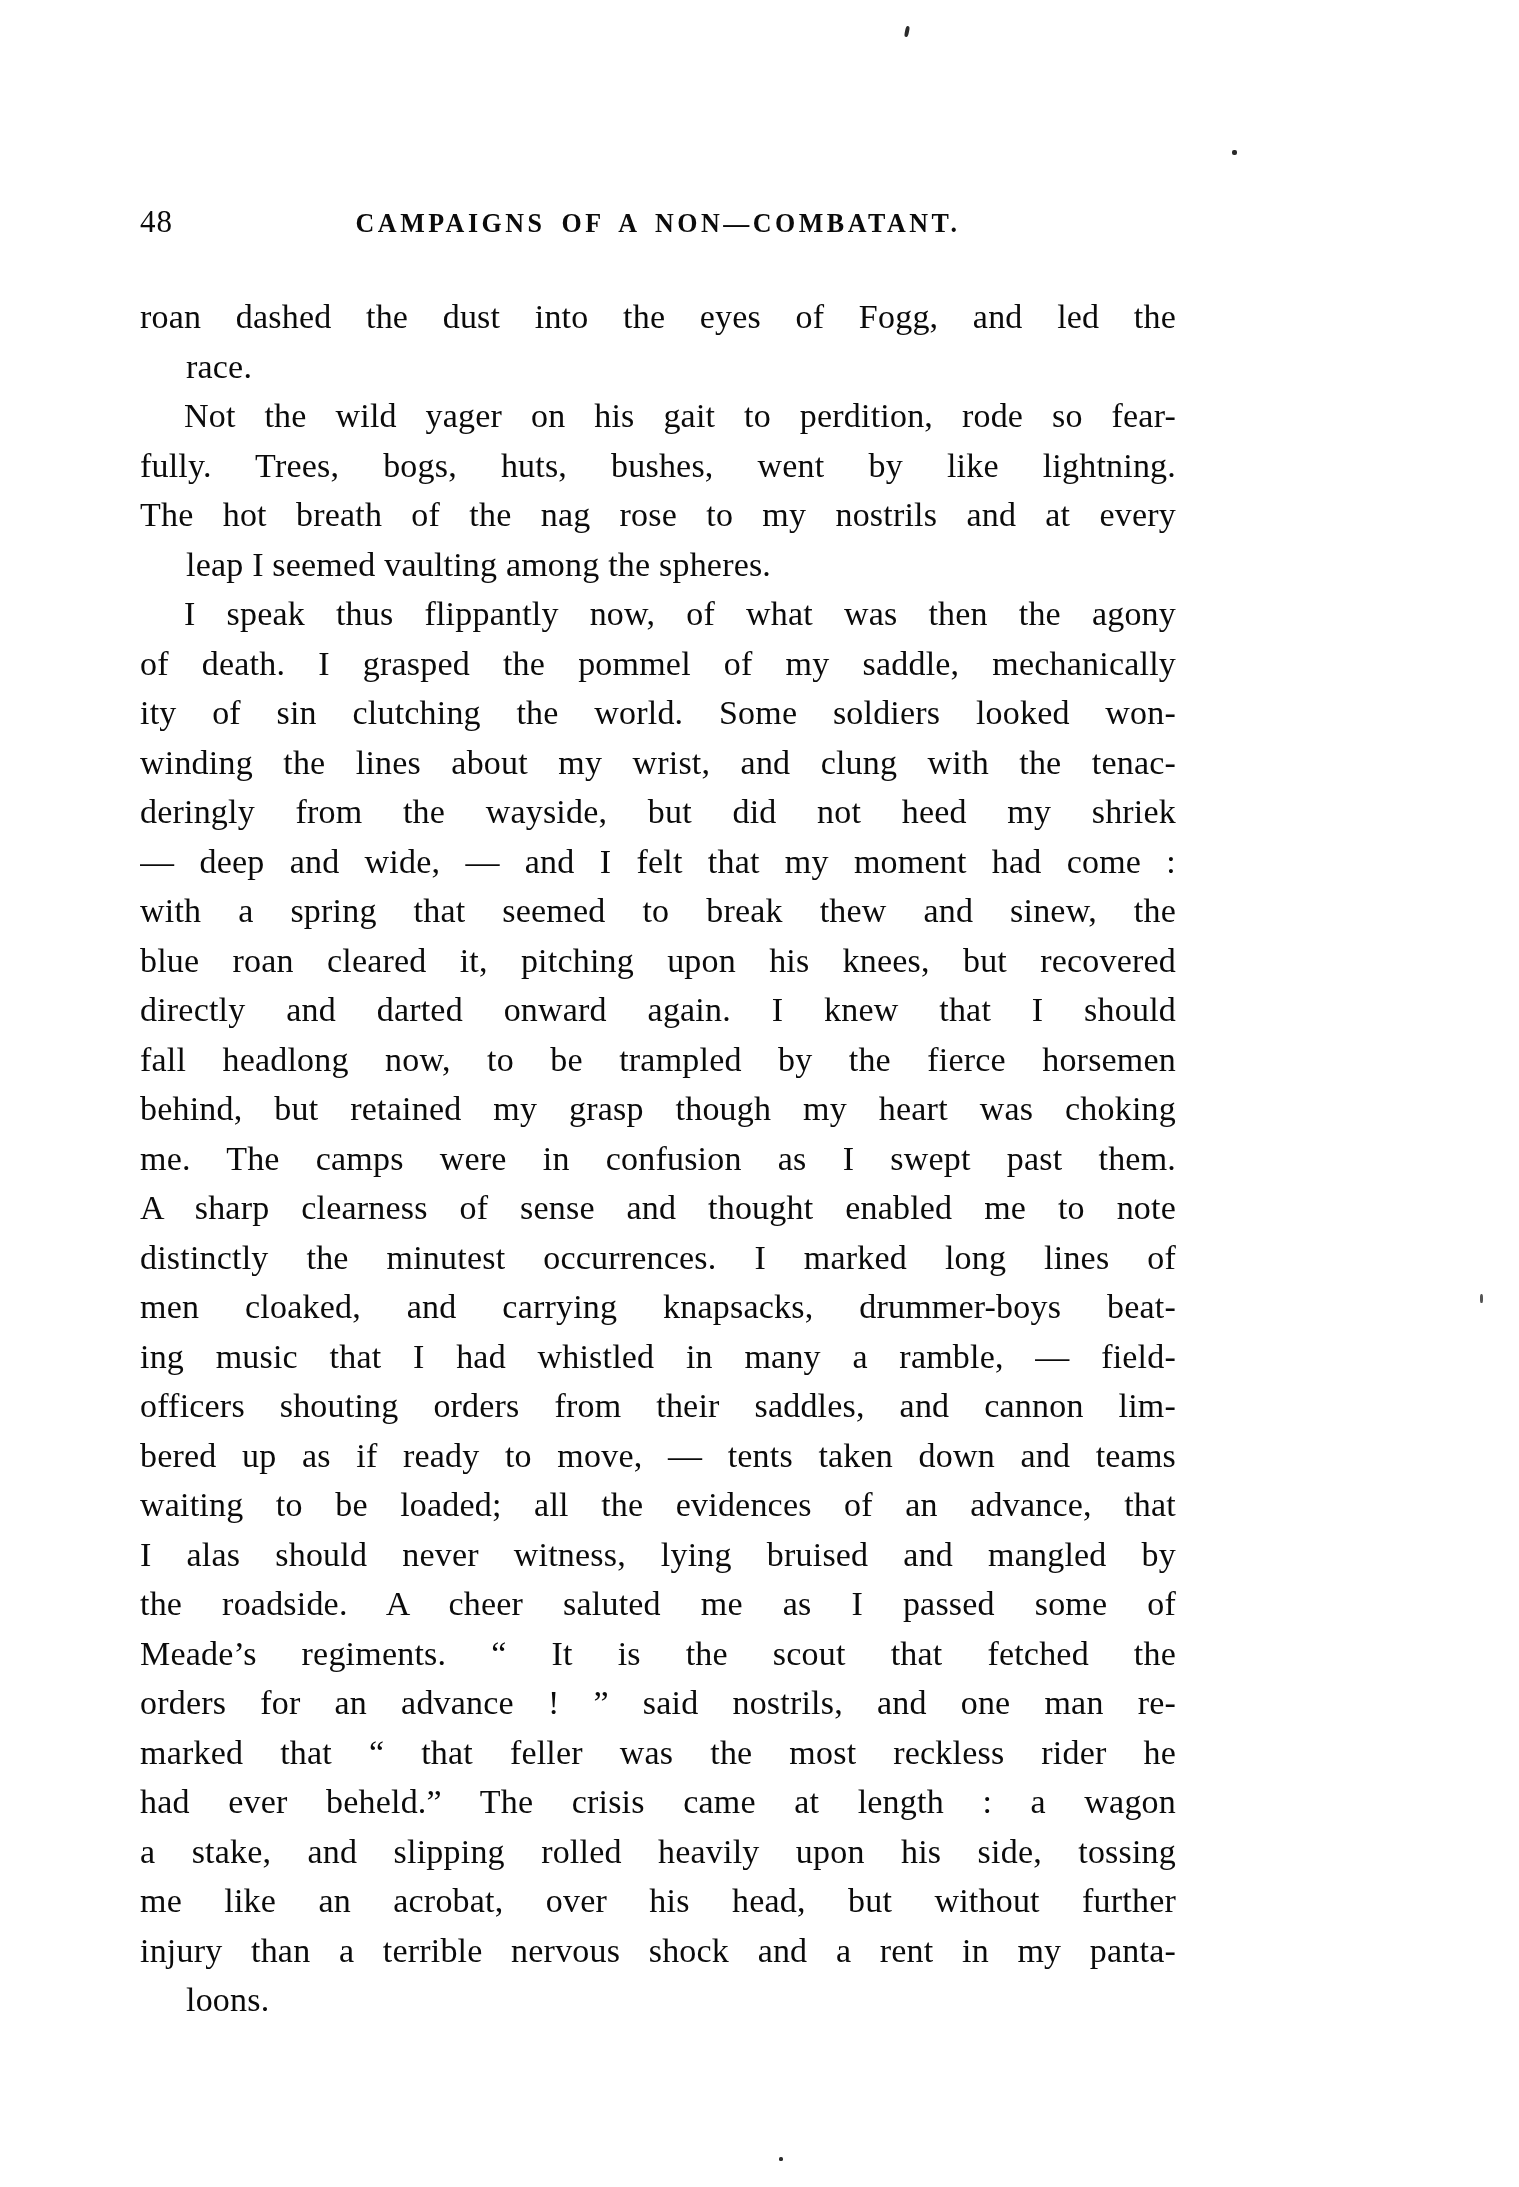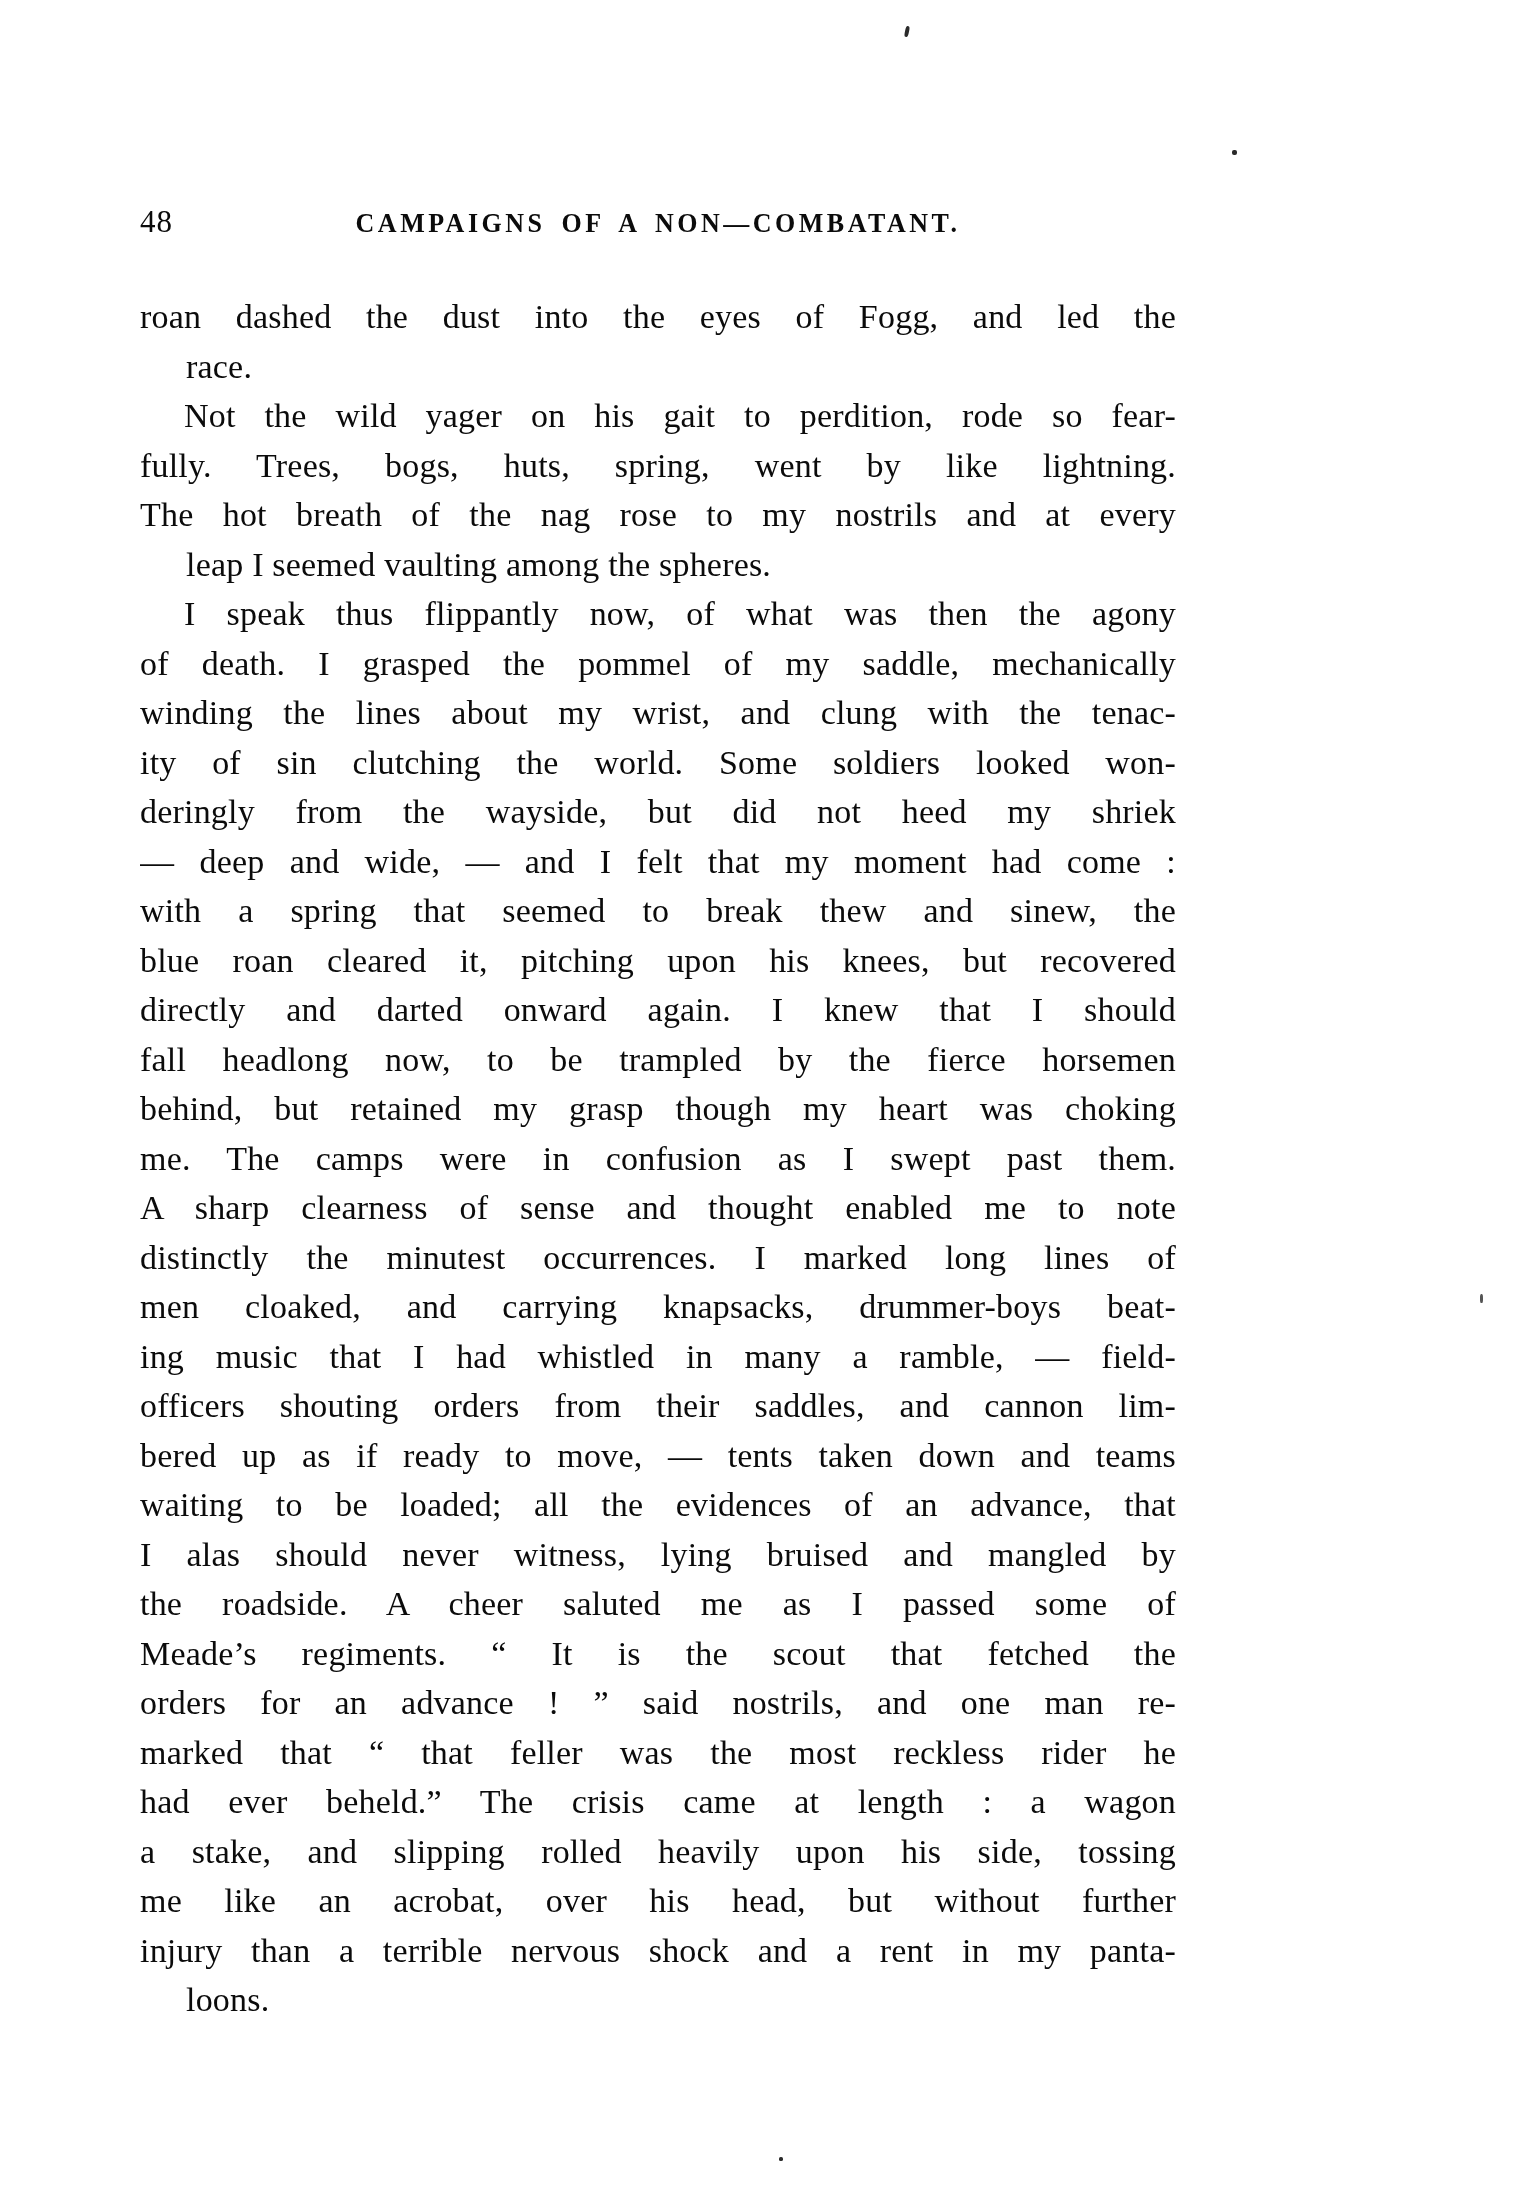--- a/index.html
+++ b/index.html
@@ -74,27 +74,27 @@
 
   <div class="running-head">
     <span class="page-number">48</span>
     <span class="running-title">CAMPAIGNS OF A NON—COMBATANT.</span>
   </div>
 
   <div class="text-block">
     <div class="ln j">roan dashed the dust into the eyes of Fogg, and led the</div>
     <div class="ln last">race.</div>
     <div class="ln j ind">Not the wild yager on his gait to perdition, rode so fear-</div>
-    <div class="ln j">fully.  Trees, bogs, huts, spring, went by like lightning.</div>
+    <div class="ln j">fully.  Trees, bogs, huts, bushes, went by like lightning.</div>
     <div class="ln j">The hot breath of the nag rose to my nostrils and at every</div>
     <div class="ln last">leap I seemed vaulting among the spheres.</div>
     <div class="ln j ind">I speak thus flippantly now, of what was then the agony</div>
     <div class="ln j">of death.  I grasped the pommel of my saddle, mechanically</div>
+    <div class="ln j">ity of sin clutching the world.  Some soldiers looked won-</div>
     <div class="ln j">winding the lines about my wrist, and clung with the tenac-</div>
-    <div class="ln j">ity of sin clutching the world.  Some soldiers looked won-</div>
     <div class="ln j">deringly from the wayside, but did not heed my shriek</div>
     <div class="ln j">— deep and wide, — and I felt that my moment had come :</div>
     <div class="ln j">with a spring that seemed to break thew and sinew, the</div>
     <div class="ln j">blue roan cleared it, pitching upon his knees, but recovered</div>
     <div class="ln j">directly and darted onward again.  I knew that I should</div>
     <div class="ln j">fall headlong now, to be trampled by the fierce horsemen</div>
     <div class="ln j">behind, but retained my grasp though my heart was choking</div>
     <div class="ln j">me.  The camps were in confusion as I swept past them.</div>
     <div class="ln j">A sharp clearness of sense and thought enabled me to note</div>
     <div class="ln j">distinctly the minutest occurrences.  I marked long lines of</div>

